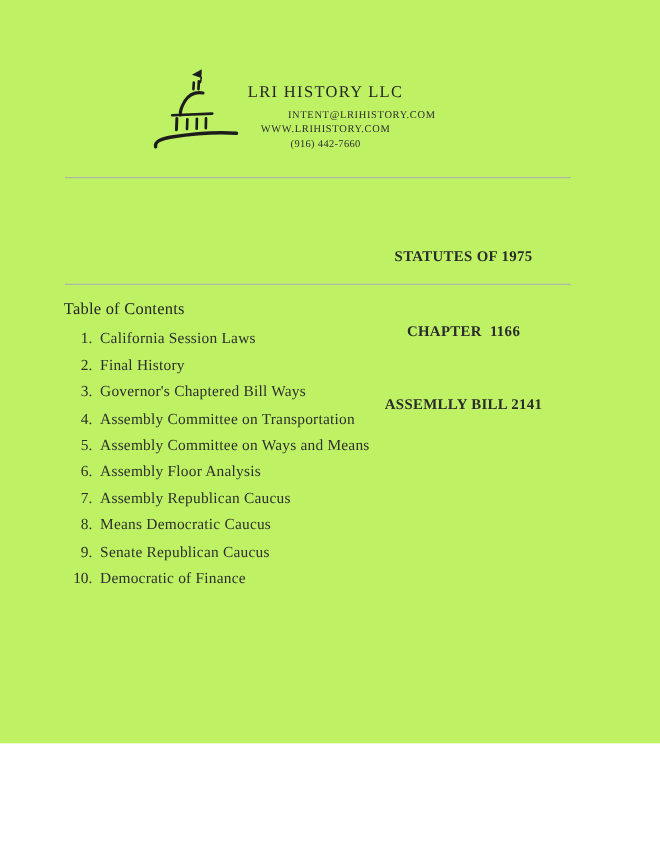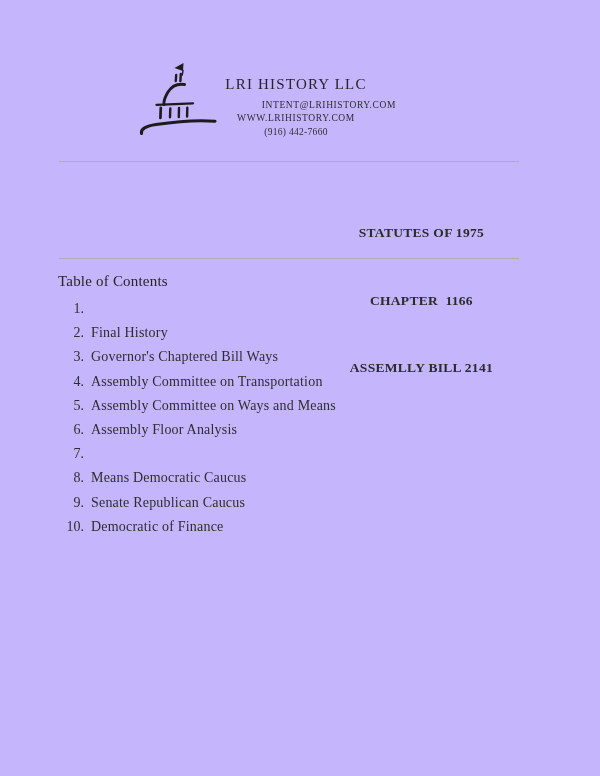--- a/index.html
+++ b/index.html
@@ -3,22 +3,22 @@
 <meta charset="utf-8">
 <style>
   html, body {
     margin: 0;
     padding: 0;
     background: #ffffff;
   }
   .page {
     position: relative;
     width: 600px;
-    height: 776px;
-    background: #c4b5fd;
+    height: 676px;
+    background: #bef264;
     font-family: "Liberation Serif", serif;
     color: #2b2b2b;
     overflow: hidden;
   }
 
   
   .logo {
     position: absolute;
     left: 138px;
     top: 56px;
@@ -155,20 +155,21 @@
     <div>ASSEMLLY BILL 2141</div>
   </div>
 
   <div class="rule rule-bottom"></div>
 
   <div class="toc-title">Table of Contents</div>
 
   <div class="toc-list">
     <div class="toc-row">
       <span class="toc-num">1.</span>
+      <span class="toc-label">California Session Laws</span>
     </div>
     <div class="toc-row">
       <span class="toc-num">2.</span>
       <span class="toc-label">Final History</span>
     </div>
     <div class="toc-row">
       <span class="toc-num">3.</span>
       <span class="toc-label">Governor's Chaptered Bill Ways</span>
     </div>
     <div class="toc-row">
@@ -178,20 +179,21 @@
     <div class="toc-row">
       <span class="toc-num">5.</span>
       <span class="toc-label">Assembly Committee on Ways and Means</span>
     </div>
     <div class="toc-row">
       <span class="toc-num">6.</span>
       <span class="toc-label">Assembly Floor Analysis</span>
     </div>
     <div class="toc-row">
       <span class="toc-num">7.</span>
+      <span class="toc-label">Assembly Republican Caucus</span>
     </div>
     <div class="toc-row">
       <span class="toc-num">8.</span>
       <span class="toc-label">Means Democratic Caucus</span>
     </div>
     <div class="toc-row">
       <span class="toc-num">9.</span>
       <span class="toc-label">Senate Republican Caucus</span>
     </div>
     <div class="toc-row">

